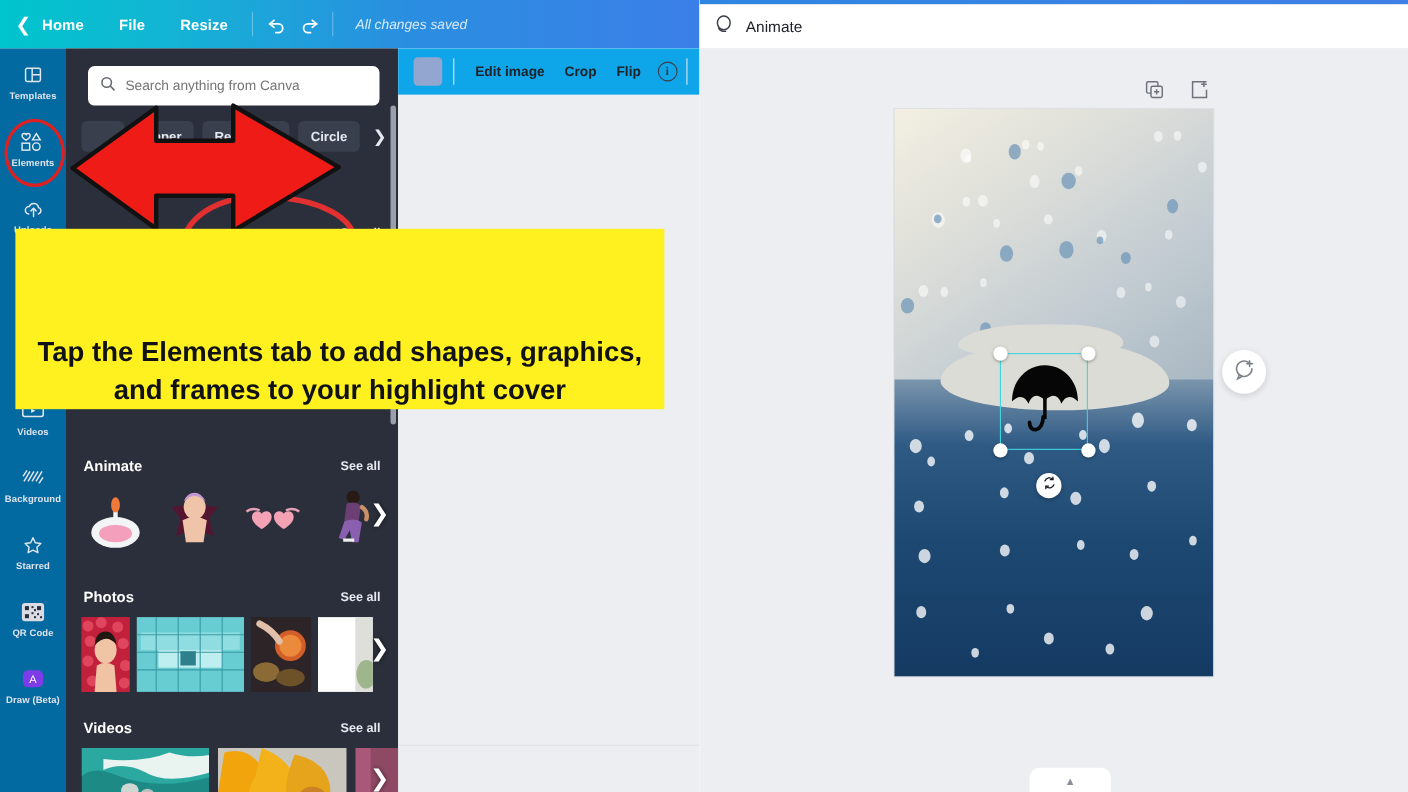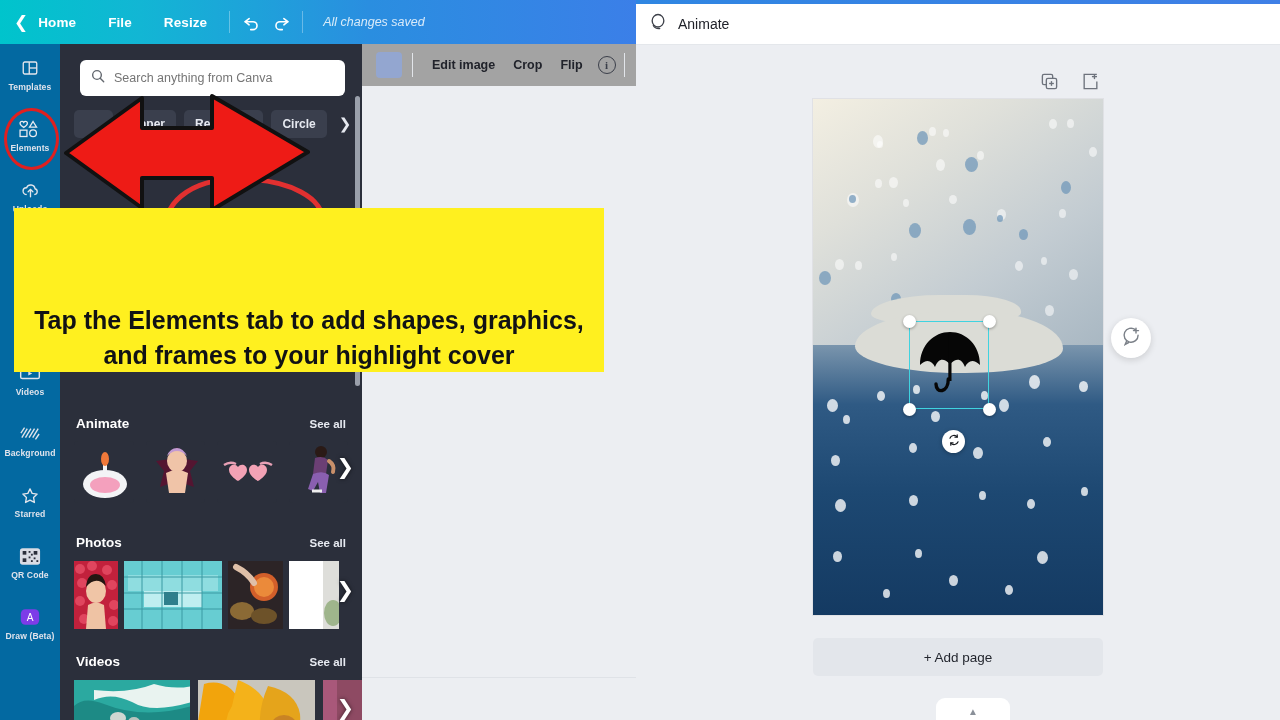--- a/index.html
+++ b/index.html
@@ -116,21 +116,21 @@
     color:#fff; font-size:10px;
   }
 
   
   .workspace {
     position: absolute; left: 362px; top: 44px; width: 274px; height: 676px;
     background: #eceef2;
   }
   .ws-toolbar {
     position:absolute; left: 0; top: 0; width: 274px; height: 42px;
-    background:#a3a3a3; display:flex; align-items:center; gap: 0;
+    background:#0ea5e9; display:flex; align-items:center; gap: 0;
   }
   .ws-swatch { width: 26px; height: 26px; background: #93a6d0; border-radius: 4px; margin-left: 14px; }
   .ws-div { width:1px; height: 24px; background:#e2e5ea; margin: 0 10px; }
   .ws-item { font-size: 12.5px; color:#21232b; font-weight: bold; padding: 0 9px; white-space:nowrap; }
   .ws-info {
     width: 18px; height: 18px; border: 1.5px solid #3b3f4a; border-radius: 50%;
     display:flex; align-items:center; justify-content:center; font-size: 11px;
     font-weight: bold; color:#3b3f4a; font-family:"Liberation Serif", serif; margin-left: 6px;
   }
   .ws-notesbar {
@@ -728,23 +728,20 @@
         <span>
           <svg width="20" height="20" viewBox="0 0 24 24" fill="none" stroke="#7b8088" stroke-width="1.7" stroke-linecap="round">
             <path d="M20.5 11 a8.4 8.4 0 1 1 -3.3 -6.6"></path>
             <path d="M6.5 18.5 L5 22 L9.2 19.8"></path>
             <line x1="18" y1="2.5" x2="18" y2="8.5"></line>
               <line x1="15" y1="5.5" x2="21" y2="5.5"></line>
           </svg>
         </span>
       </div>
 
-      <div class="add-page">
-        <span>+ Add page</span>
-      </div>
 
       <div class="bottom-handle">
         <span>▲</span>
       </div>
     </div>
   </div>
 
 </div>
 
 </body></html>

